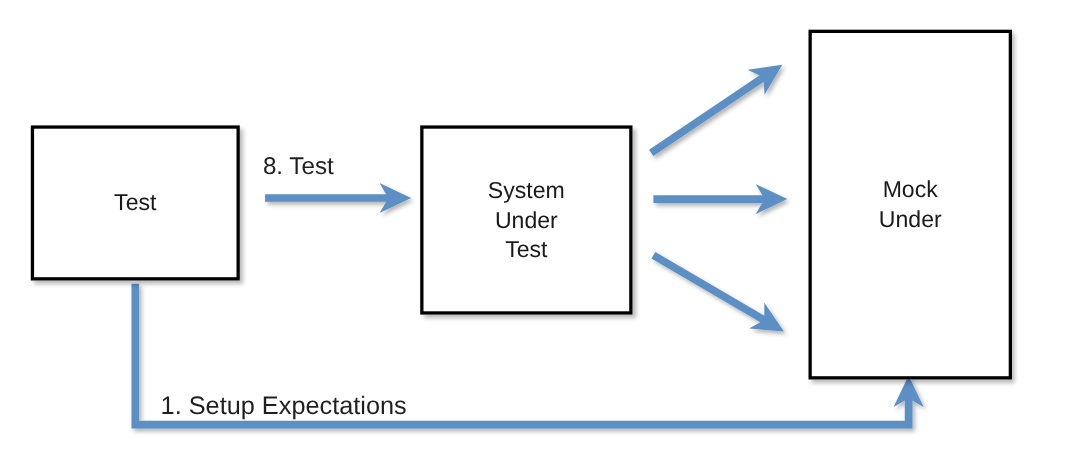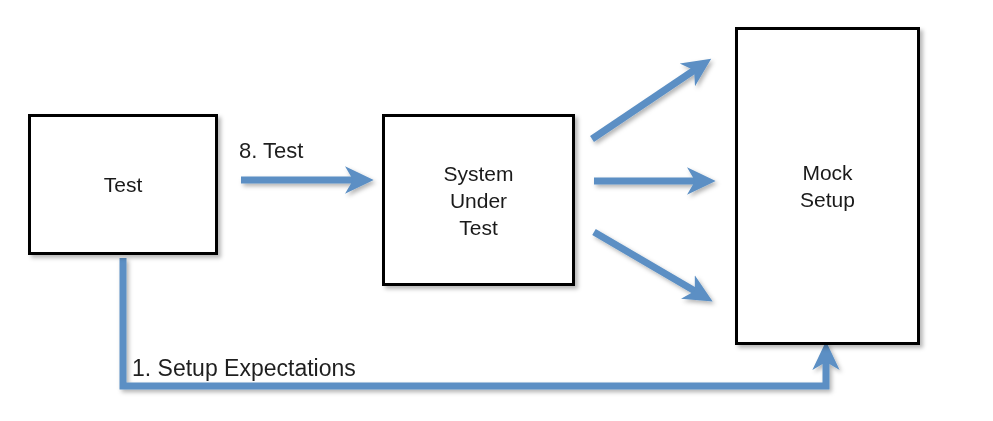--- a/index.html
+++ b/index.html
@@ -42,21 +42,21 @@
   #box-mock      { left: 735px; top: 27px;  width: 185px; height: 318px; }
 
   .edge-label {
     position: absolute;
     font-family: "Liberation Sans", sans-serif;
     font-size: 22px;
     color: #1f1f1f;
     white-space: nowrap;
   }
   #label-test-step  { left: 239px; top: 138px; }
-  #label-setup-step { left: 132px; top: 355px; font-size: 23px; }
+  #label-setup-step { left: 146px; top: 355px; font-size: 23px; }
 
   #arrow-layer {
     position: absolute;
     left: 0; top: 0;
     width: 993px;
     height: 421px;
     pointer-events: none;
   }
 </style>
 </head>
@@ -88,20 +88,20 @@
   </div>
 
   <div class="node-box" id="box-sut">
     <span class="node-label">System
 Under
 Test</span>
   </div>
 
   <div class="node-box" id="box-mock">
     <span class="node-label">Mock
-Setup</span>
+Under</span>
   </div>
 
   <div class="edge-label" id="label-test-step">8. Test</div>
 
   <div class="edge-label" id="label-setup-step">1. Setup Expectations</div>
 
 </div>
 
 </body></html>

